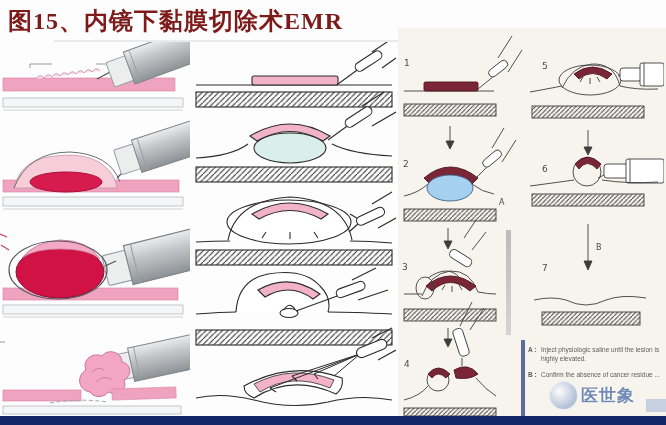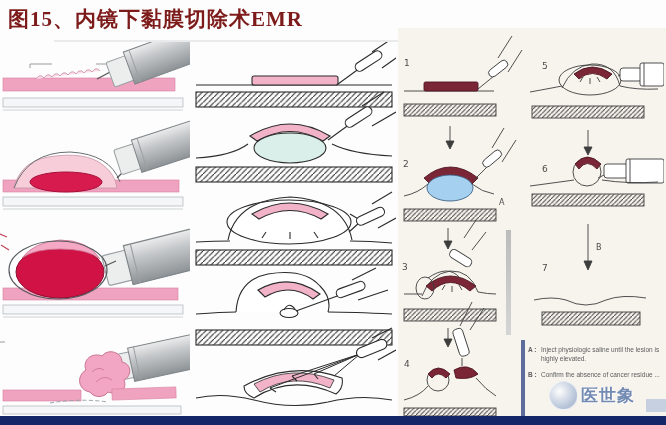--- a/index.html
+++ b/index.html
@@ -1,19 +1,19 @@
 <!DOCTYPE html>
 <html><head>
 <meta charset="utf-8">
 <style>
   html,body{margin:0;padding:0;background:#fff;}
   .stage{position:relative;width:666px;height:425px;background:#fdfdfd;overflow:hidden;
          font-family:"Liberation Sans",sans-serif;}
   .title{position:absolute;left:8px;top:5px;font-family:"Liberation Serif","DejaVu Serif",serif;
-         font-size:21px;font-weight:700;color:#7d1a1a;letter-spacing:1px;white-space:nowrap;}
+         font-size:24px;font-weight:700;color:#7d1a1a;letter-spacing:1px;white-space:nowrap;}
   .scanline{position:absolute;left:54px;top:40px;width:505px;height:2px;background:#e8eaec;}
   .panel{position:absolute;}
   .offwhite{background:#f7f4ee;}
   .notes{position:absolute;left:4px;top:317px;width:134px;color:#5c5c5c;
          font-size:6.5px;line-height:1.45;}
   .note-row{display:flex;margin-bottom:6px;}
   .note-label{flex:0 0 13px;font-weight:700;}
   .note-text{flex:1;}
   .watermark{position:absolute;left:549px;top:374px;width:114px;height:42px;display:flex;
              align-items:center;pointer-events:none;}

